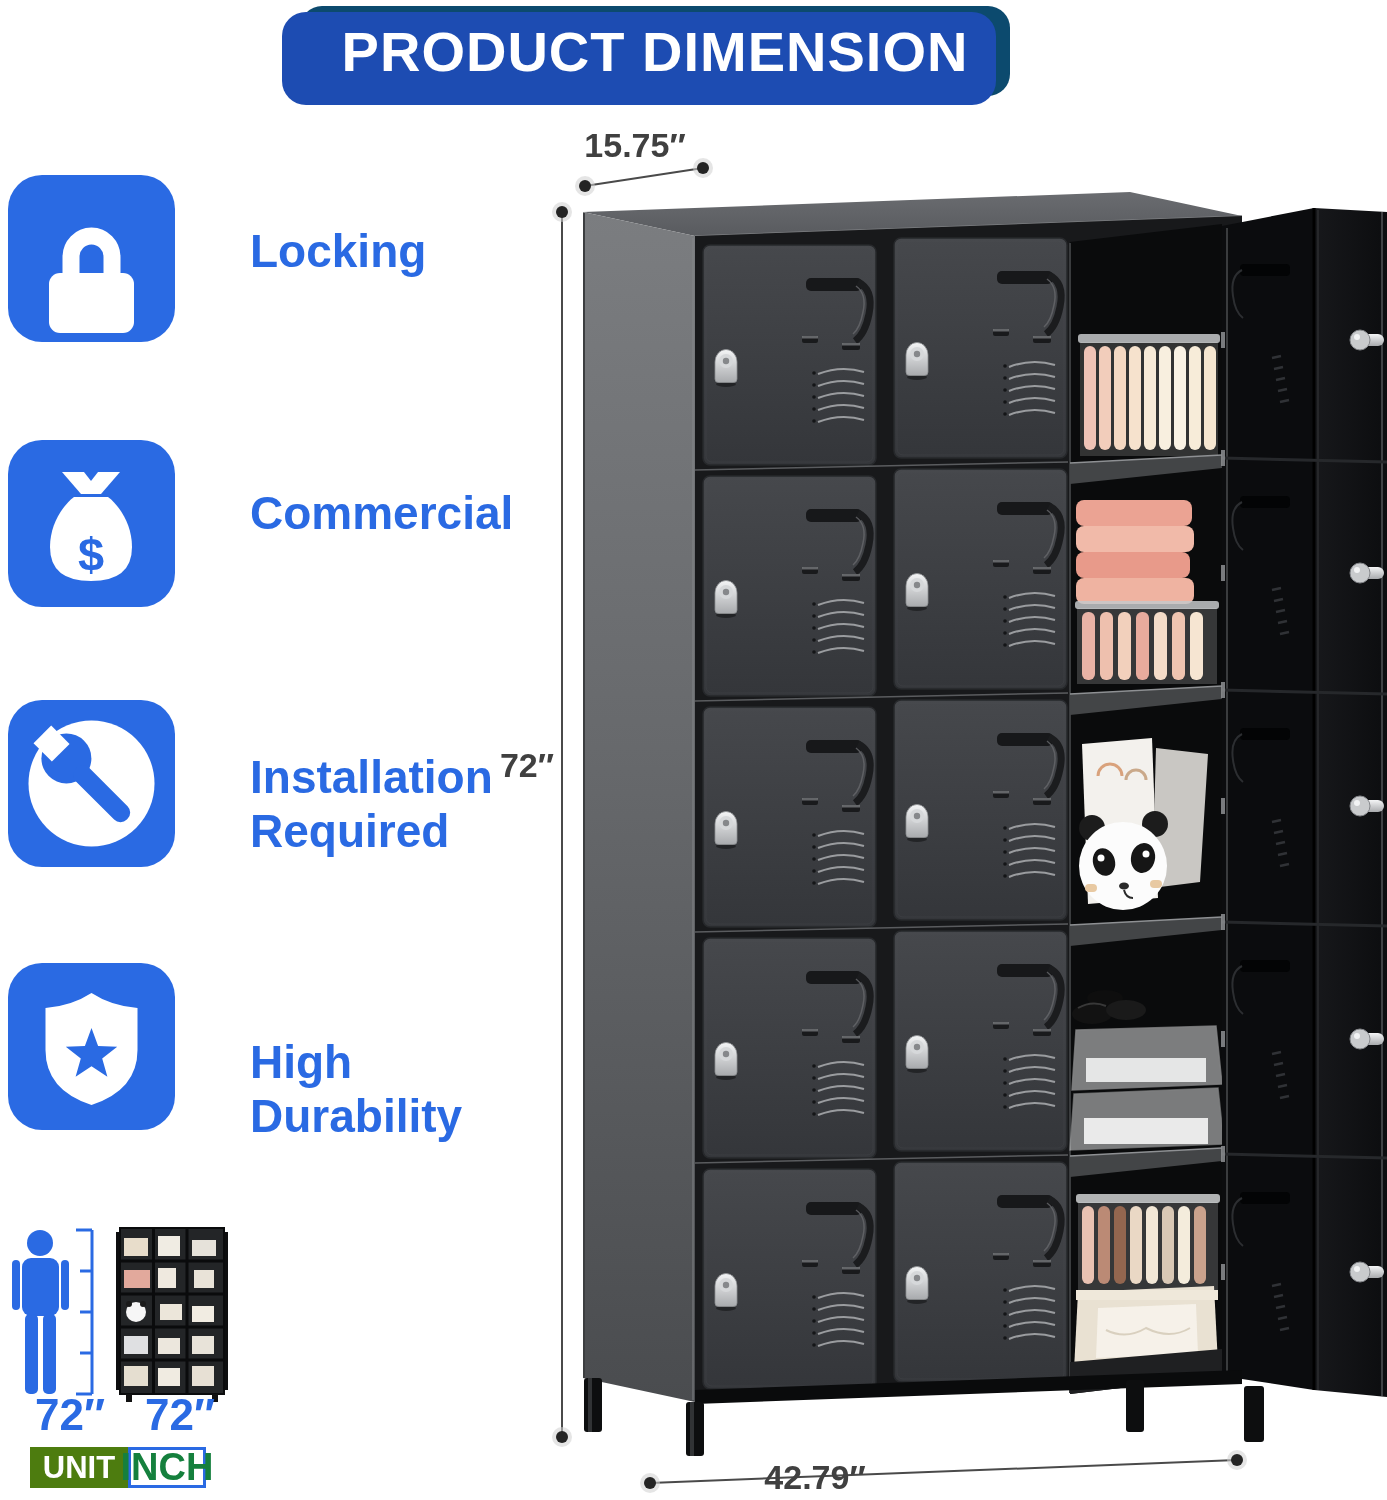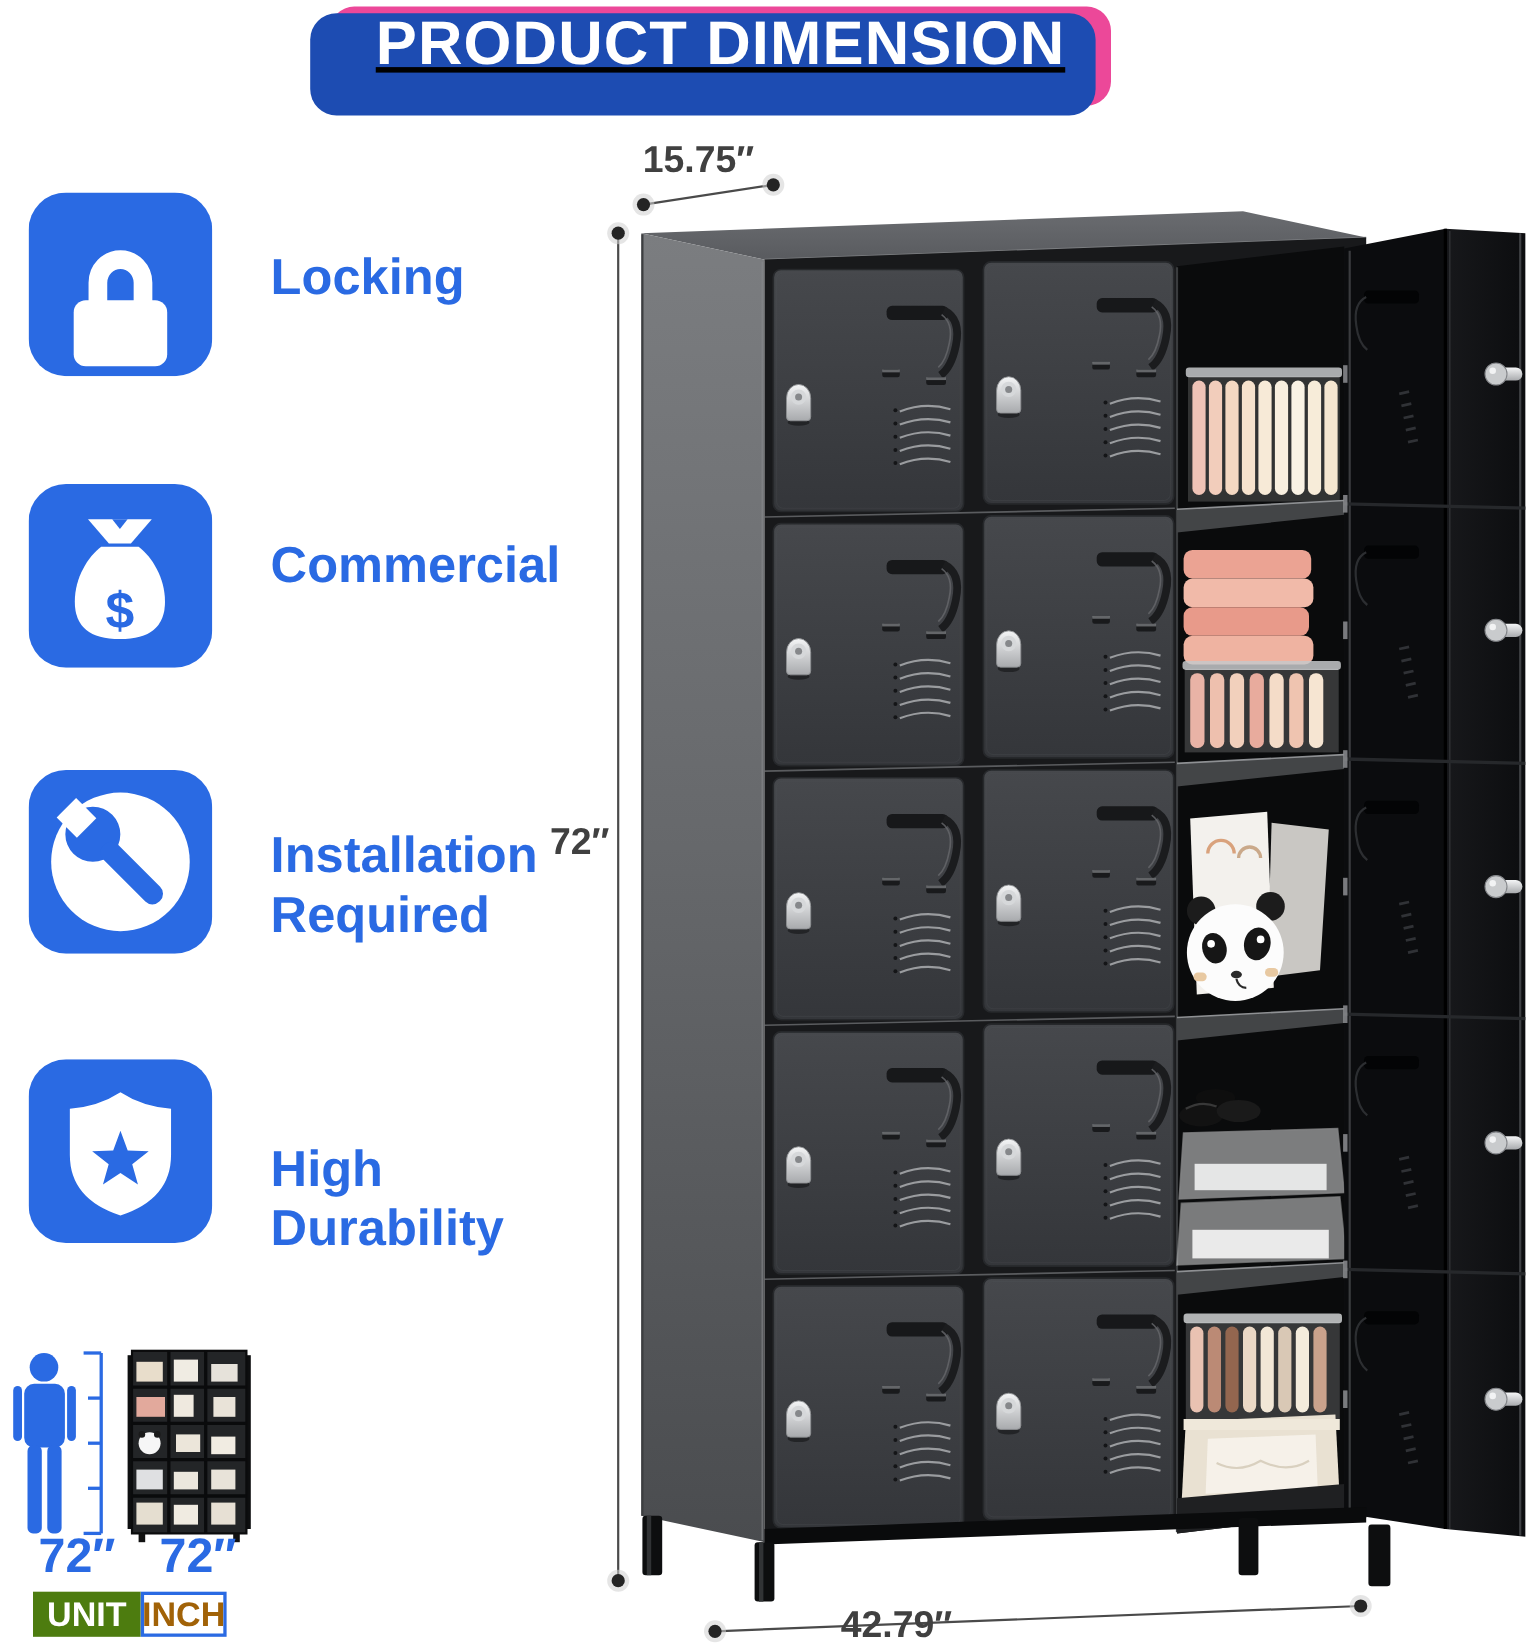--- a/index.html
+++ b/index.html
@@ -1,44 +1,44 @@
 <!DOCTYPE html>
 <html><head>
 <meta charset="utf-8">
 <style>
   html,body{margin:0;padding:0;background:#ffffff;}
   #stage{position:relative;width:1387px;height:1500px;background:#fff;overflow:hidden;
          font-family:"Liberation Sans", sans-serif;}
   
-  .banner{position:absolute;left:300px;top:6px;width:710px;height:90px;background:#ec4899;
-          border-radius:22px;display:flex;justify-content:center;z-index:3;text-decoration:underline;}
+  .banner{position:absolute;left:300px;top:6px;width:710px;height:90px;background:#0c4a6e;
+          border-radius:22px;display:flex;align-items:center;justify-content:center;z-index:3;}
   .banner:before{content:"";position:absolute;left:-18px;top:6px;right:14px;bottom:-9px;
           background:#1d4cb2;border-radius:24px;z-index:-1;}
   .banner-title{color:#ffffff;font-size:56px;font-weight:bold;letter-spacing:1px;white-space:nowrap;}
   
-  .feature{position:absolute;left:26px;width:520px;display:flex;z-index:2;}
+  .feature{position:absolute;left:8px;width:520px;display:flex;z-index:2;gap:22px;}
   .f-icon{width:167px;height:167px;flex:0 0 167px;}
   .f-label{margin-left:53px;color:#2a6ae3;font-size:46px;font-weight:bold;line-height:54px;}
   .f1{top:175px}.f1 .f-label{margin-top:49px}
   .f2{top:440px}.f2 .f-label{margin-top:46px}
   .f3{top:700px}.f3 .f-label{margin-top:50px}
   .f4{top:963px}.f4 .f-label{margin-top:72px}
   
   .dim{position:absolute;color:#404040;font-size:34px;font-weight:bold;z-index:4;white-space:nowrap;}
   .dim-depth{left:555px;top:126px;width:160px;text-align:center;}
   .dim-height{left:492px;top:746px;width:62px;text-align:right;}
   .dim-width{left:740px;top:1458px;width:150px;text-align:center;}
   
   .scale-num{position:absolute;color:#2a6ae3;font-size:44px;font-weight:bold;z-index:4;text-align:center;width:100px;}
   .s1{left:20px;top:1390px;} .s2{left:130px;top:1390px;}
   .unit-badge{position:absolute;left:30px;top:1447px;display:flex;z-index:4;}
   .unit-l{width:98px;height:41px;background:#4d7c0f;color:#fff;display:flex;align-items:center;
           justify-content:center;font-size:31px;font-weight:bold;}
-  .unit-r{width:72px;height:35px;background:#fff;border:3px solid #2a6ae3;color:#a16207;display:flex;
-          align-items:center;justify-content:center;font-size:31px;font-weight:bold;}
+  .unit-r{width:72px;height:35px;background:#fff;border:3px solid #2a6ae3;color:#15803d;display:flex;
+          align-items:center;justify-content:center;font-size:38px;font-weight:bold;}
   #art{position:absolute;left:0;top:0;z-index:1;}
 </style>
 </head>
 <body>
 
 <div id="stage">
 
   <svg id="art" width="1387" height="1500" viewBox="0 0 1387 1500">
     <defs>
       <linearGradient id="gDoor" x1="0" y1="0" x2="0" y2="1">

